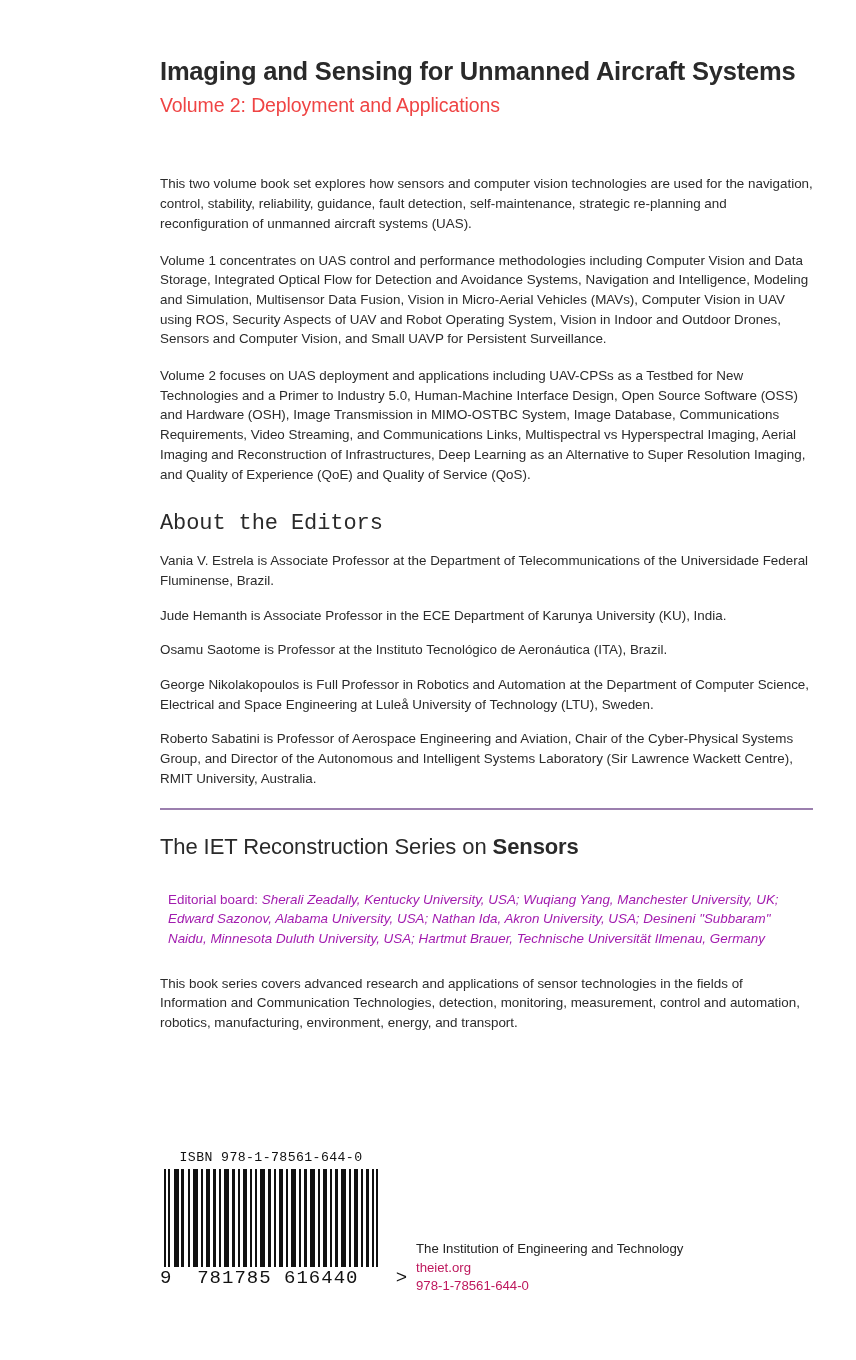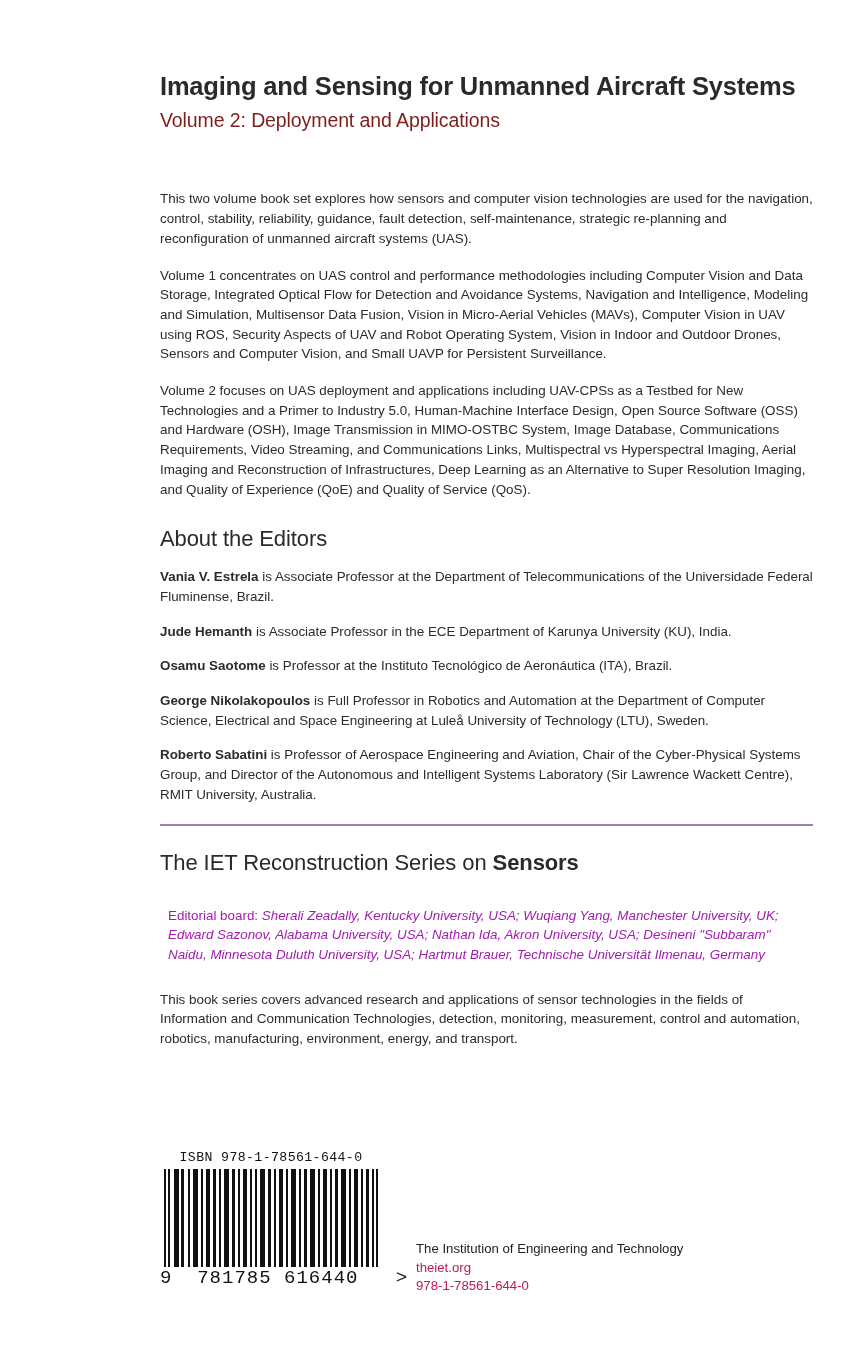--- a/index.html
+++ b/index.html
@@ -26,34 +26,34 @@
   }
 
   .content {
     position: absolute;
     left: 160px;
     top: 0;
     width: 653px;
   }
 
   
-  .title-block { padding-top: 71px; }
+  .title-block { padding-top: 56px; }
 
   .book-title {
     font-size: 25.5px;
     font-weight: bold;
     color: #2a2a2a;
     letter-spacing: -0.2px;
     line-height: 1.18;
     margin: 0;
   }
   .book-subtitle {
     font-size: 19.5px;
     font-weight: normal;
-    color: #7f1d1d;
+    color: #ef4444;
     letter-spacing: -0.1px;
     line-height: 1.3;
     margin: 7px 0 0 0;
   }
 
   
   .blurb { margin-top: 56px; }
 
   .para {
     font-size: 13.4px;
@@ -65,30 +65,30 @@
   .para:last-child { margin-bottom: 0; }
 
   
   .section-heading {
     font-size: 22px;
     font-weight: normal;
     color: #2a2a2a;
     letter-spacing: -0.1px;
     margin: 0;
   }
-  .editors-heading { margin-top: 27px; }
+  .editors-heading { margin-top: 27px; font-family: Liberation Mono, monospace; }
 
   .editor-entry {
     font-size: 13.4px;
     line-height: 1.47;
     color: #2b2b2b;
     margin: 0;
     padding-top: 15px;
   }
-  .editor-entry .ed-name { font-weight: bold; }
+  .editor-entry .ed-name { font-weight: normal; }
 
   
   .divider {
     height: 2px;
     background: #9b7fae;
     margin-top: 19px;
     width: 653px;
   }
 
   

